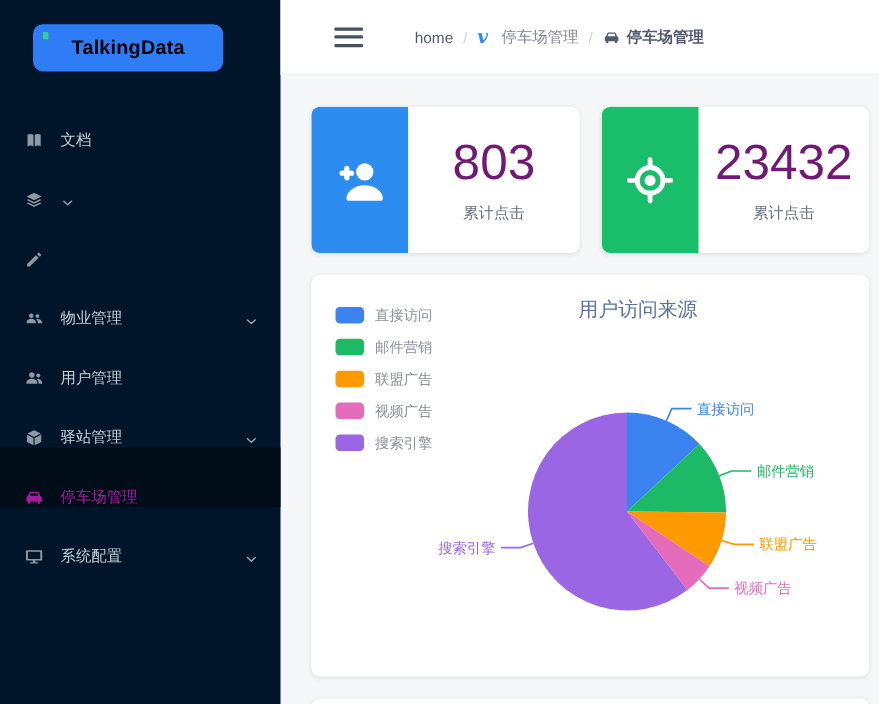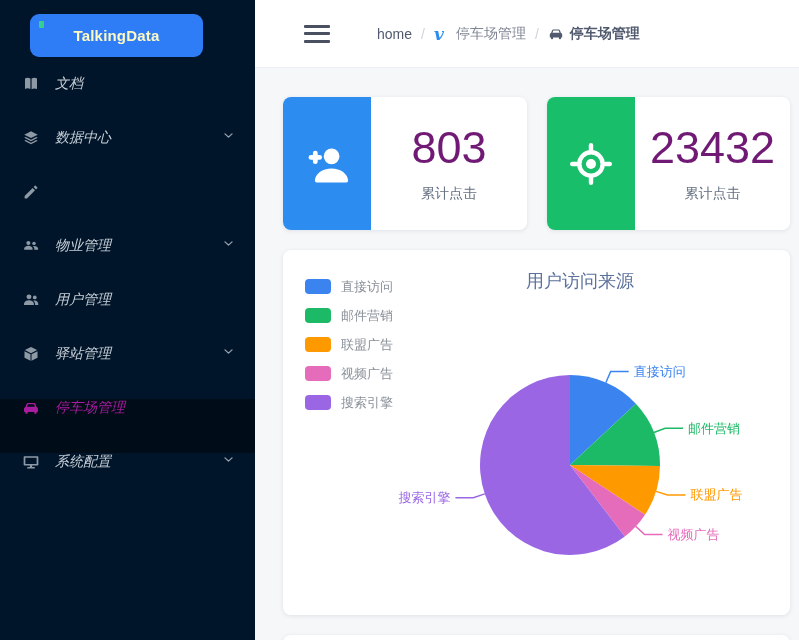--- a/index.html
+++ b/index.html
@@ -5,25 +5,25 @@
   * { box-sizing: border-box; margin: 0; padding: 0; }
   html,body { width:799px; height:640px; overflow:hidden; }
   body { font-family:"Liberation Sans","DejaVu Sans",sans-serif; background:#f5f7f9; }
   .app { display:flex; width:799px; height:640px; }
 
   
   .sidebar { width:255px; flex:0 0 255px; height:640px; display:flex; flex-direction:column; }
   .logo-wrap { padding:14px 0 0 30px; }
   .logo { position:relative; width:173px; height:43px; border-radius:9px;
           display:flex; align-items:center; justify-content:center;
-          color:#fef9c3; font-size:15px; font-weight:bold; letter-spacing:.2px; }
+          color:#000000; font-size:18px; font-weight:bold; letter-spacing:.2px;margin-top:8px; }
   .logo-tick { position:absolute; left:9px; top:7px; width:5px; height:7px; border-radius:1px; }
   .menu { margin-top:18px; }
-  .menu-item { display:flex; align-items:flex-start; height:54px; padding:0 20px 0 22px;
-               color:#c8d0d9; font-size:14px; cursor:pointer;font-style:italic; }
+  .menu-item { display:flex; align-items:flex-end; height:54px; padding:0 20px 0 22px;
+               color:#c8d0d9; font-size:14px; cursor:pointer; }
   .mi-icon { width:18px; height:18px; color:#8e99a6; margin-right:15px; flex:0 0 18px; }
   .mi-icon svg { width:100%; height:100%; display:block; }
   .mi-label { flex:1; }
   .mi-chevron { width:13px; height:13px; color:#9aa4b0; }
   .mi-chevron svg { width:100%; height:100%; display:block; }
 
   
   .main { flex:1; display:flex; flex-direction:column; min-width:0; }
   .topbar { height:68px; background:#fff; border-bottom:1px solid #ebeef2;
             display:flex; align-items:center; padding-left:49px; flex:0 0 68px; }
@@ -92,21 +92,20 @@
           <span class="mi-label">文档</span>
         </div>
         <div class="menu-item">
           <span class="mi-icon">
             <svg viewBox="0 0 24 24" fill="currentColor">
               <path d="M12 3l9 4.5L12 12 3 7.5z"></path>
               <path d="M5 10.7l7 3.5 7-3.5 2 1-9 4.5-9-4.5z"></path>
               <path d="M5 14.7l7 3.5 7-3.5 2 1-9 4.5-9-4.5z"></path>
             </svg>
           </span>
-          <span class="mi-label">数据中心</span>
           <span class="mi-chevron">
             <svg viewBox="0 0 24 24" fill="none" stroke="currentColor" stroke-width="2.4" stroke-linecap="round" stroke-linejoin="round">
               <path d="M5.5 9l6.5 6 6.5-6"></path>
             </svg>
           </span>
         </div>
         <div class="menu-item">
           <span class="mi-icon">
             <svg viewBox="0 0 24 24" fill="currentColor">
               <path d="M3.5 17.3v3.2h3.2L17.4 9.8l-3.2-3.2L3.5 17.3z"></path>

